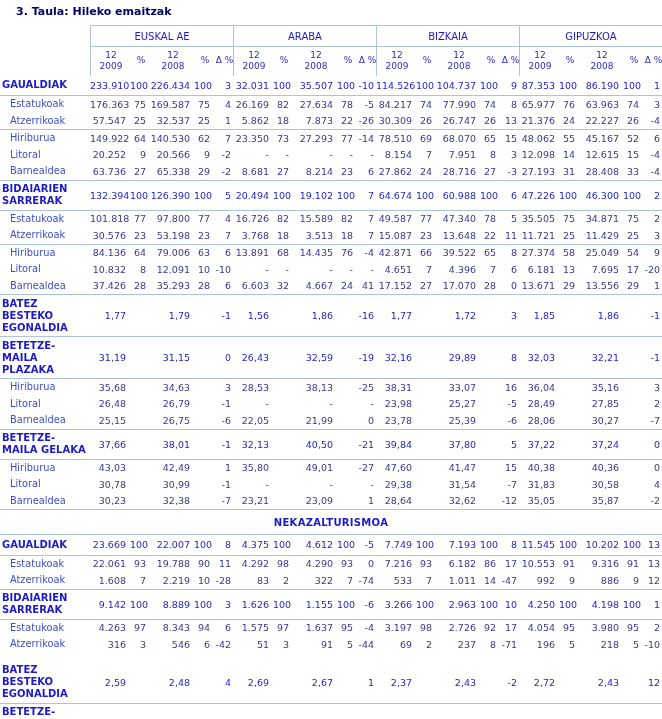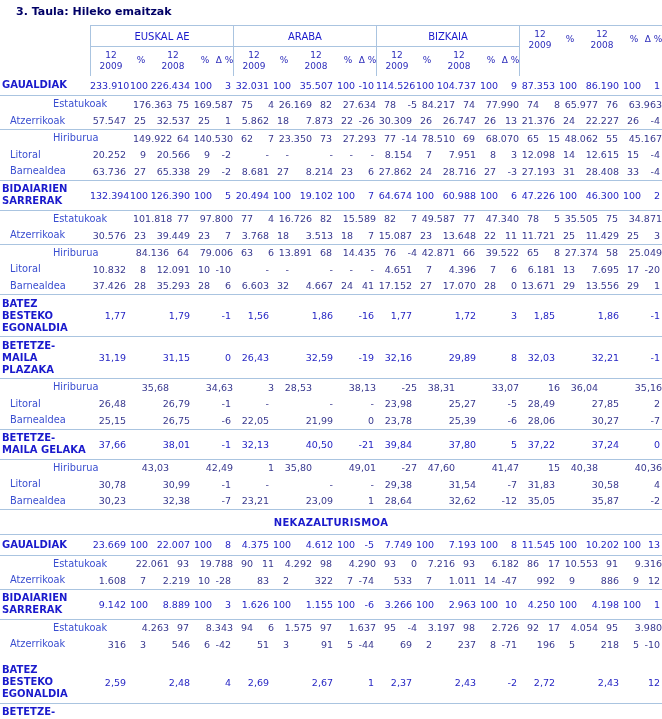--- a/index.html
+++ b/index.html
@@ -11,21 +11,21 @@
   .gcol{border-left:1px solid #aac4e0;border-top:1px solid #aac4e0;}
   .gname{text-align:center;font-weight:normal;color:#1a1acc;font-size:10px;padding:5px 0 4px;border-bottom:1px solid #aac4e0;white-space:nowrap;}
   .gsub{display:grid;grid-template-columns:40px 20px 44px 20px 19px;align-items:center;padding:3px 0 4px;}
   .gsub div{text-align:center;color:#2d2dbb;font-size:9px;line-height:1.2;white-space:nowrap;}
   
   .banner{border-top:1px solid #aac4e0;border-bottom:1px solid #aac4e0;text-align:center;
           color:#1a1acc;font-weight:bold;font-size:10px;padding:7px 0 6px;letter-spacing:.3px;}
   
   .trow{display:grid;align-items:center;padding:1px 0;min-height:14.5px;
         grid-template-columns:90px 40px 20px 44px 20px 19px 40px 20px 44px 20px 19px 40px 20px 44px 20px 19px 40px 20px 44px 20px 19px;}
-  .trow.rule{border-top:1px solid #aac4e0;padding-left:43px;}
+  .trow.rule{border-top:1px solid #aac4e0;}
   .trow.ruleb{border-bottom:1px solid #aac4e0;}
   .trow.gap{margin-top:9px;}
   .trow.hdr{padding:2.5px 0;}
   .lab{font-size:10px;font-weight:bold;color:#1a1acc;padding-left:2px;line-height:1.2;}
   .lab.sub{font-size:9.8px;font-weight:normal;color:#3a4ed0;padding-left:10px;}
   .num{text-align:right;padding-right:4px;font-size:9.5px;color:#38388f;white-space:nowrap;}
   .num.c4{padding-right:2px;}
   .trow.hdr .num{color:#2626c4;}
 </style>
 </head>
@@ -60,20 +60,21 @@
           <div class="gname">BIZKAIA</div>
           <div class="gsub">
             <div>12<br>2009</div>
             <div>%</div>
             <div>12<br>2008</div>
             <div>%</div>
             <div>Δ %</div>
           </div>
         </div>
         <div class="gcol">
+          <div class="gname">GIPUZKOA</div>
           <div class="gsub">
             <div>12<br>2009</div>
             <div>%</div>
             <div>12<br>2008</div>
             <div>%</div>
             <div>Δ %</div>
           </div>
         </div>
       </div>
     <div id="tbody">
@@ -258,21 +259,21 @@
           <div class="num c0">35.505</div>
           <div class="num c1">75</div>
           <div class="num c2">34.871</div>
           <div class="num c3">75</div>
           <div class="num c4">2</div>
         </div>
         <div class="trow">
           <div class="lab sub">Atzerrikoak</div>
           <div class="num c0">30.576</div>
           <div class="num c1">23</div>
-          <div class="num c2">39.449</div>
+          <div class="num c2">53.198</div>
           <div class="num c3">23</div>
           <div class="num c4">7</div>
           <div class="num c0">3.768</div>
           <div class="num c1">18</div>
           <div class="num c2">3.513</div>
           <div class="num c3">18</div>
           <div class="num c4">7</div>
           <div class="num c0">15.087</div>
           <div class="num c1">23</div>
           <div class="num c2">13.648</div>

